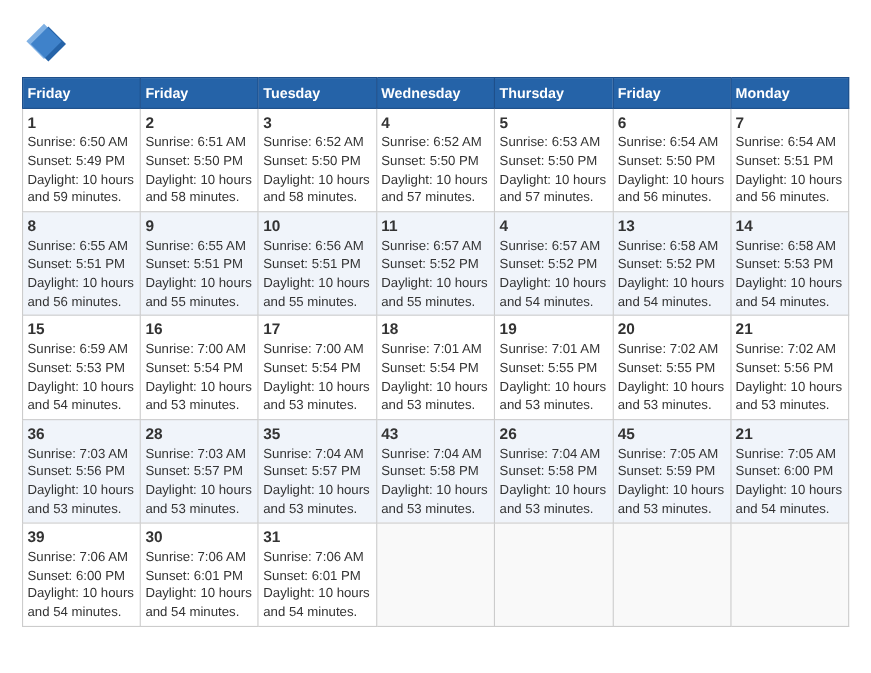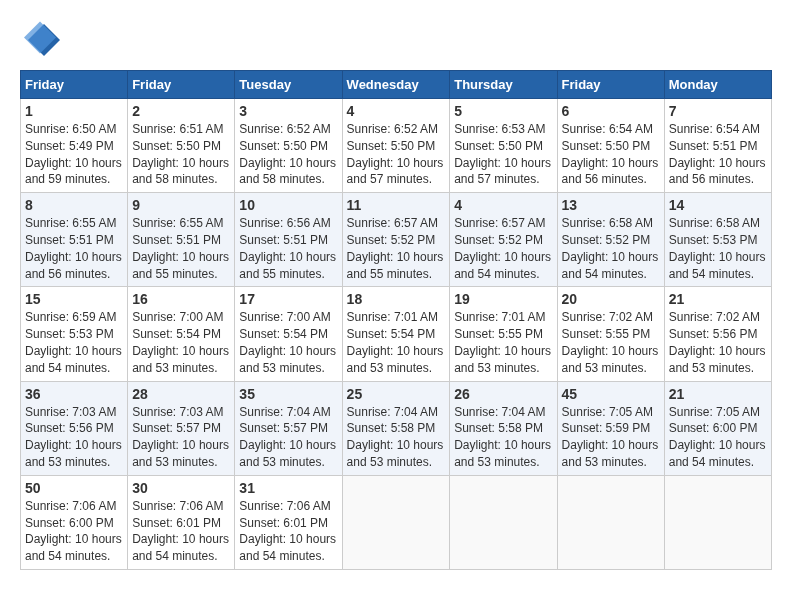--- a/index.html
+++ b/index.html
@@ -284,21 +284,21 @@
 and 53 minutes.</div>
         </td>
         <td>
           <span class="day-num">35</span>
           <div class="day-info" style="white-space: pre-line;">Sunrise: 7:04 AM
 Sunset: 5:57 PM
 Daylight: 10 hours
 and 53 minutes.</div>
         </td>
         <td>
-          <span class="day-num">25</span>
+          <span class="day-num">43</span>
           <div class="day-info" style="white-space: pre-line;">Sunrise: 7:04 AM
 Sunset: 5:58 PM
 Daylight: 10 hours
 and 53 minutes.</div>
         </td>
         <td>
           <span class="day-num">26</span>
           <div class="day-info" style="white-space: pre-line;">Sunrise: 7:04 AM
 Sunset: 5:58 PM
 Daylight: 10 hours
@@ -314,21 +314,21 @@
         <td>
           <span class="day-num">21</span>
           <div class="day-info" style="white-space: pre-line;">Sunrise: 7:05 AM
 Sunset: 6:00 PM
 Daylight: 10 hours
 and 54 minutes.</div>
         </td>
       </tr>
       <tr>
         <td>
-          <span class="day-num">50</span>
+          <span class="day-num">39</span>
           <div class="day-info" style="white-space: pre-line;">Sunrise: 7:06 AM
 Sunset: 6:00 PM
 Daylight: 10 hours
 and 54 minutes.</div>
         </td>
         <td>
           <span class="day-num">30</span>
           <div class="day-info" style="white-space: pre-line;">Sunrise: 7:06 AM
 Sunset: 6:01 PM
 Daylight: 10 hours

